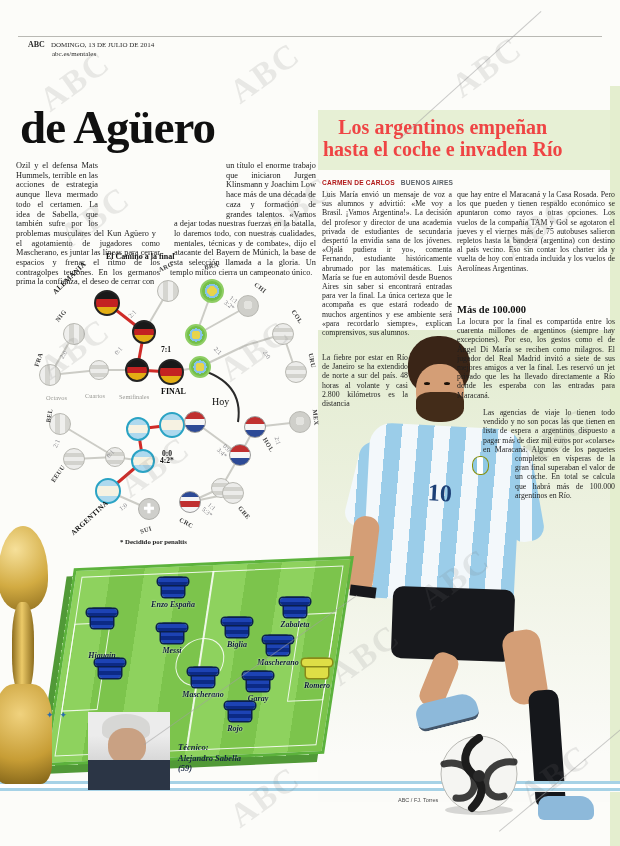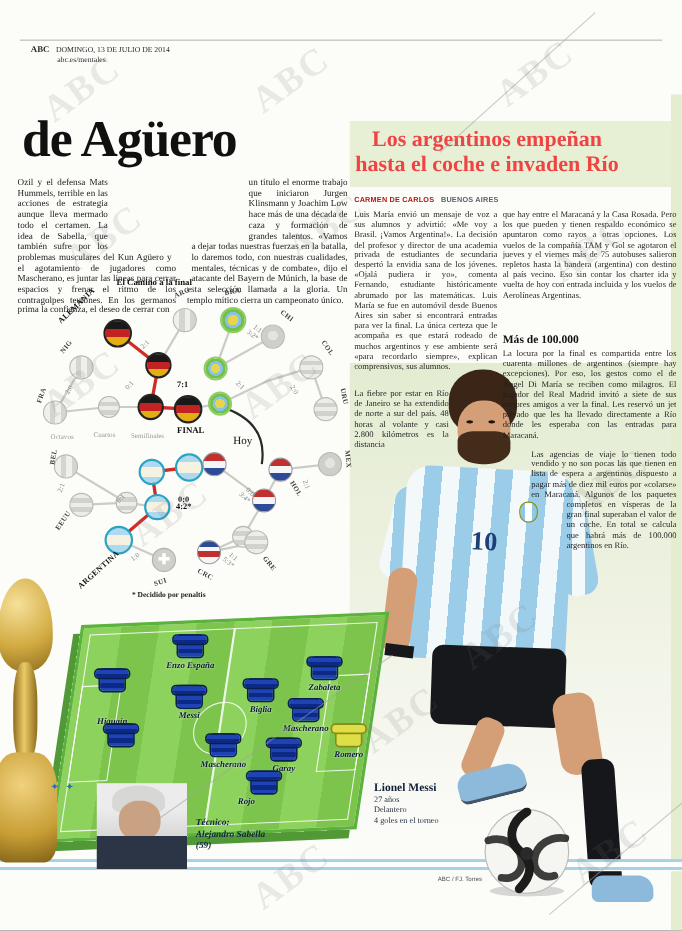--- a/index.html
+++ b/index.html
@@ -299,21 +299,21 @@
       <div class="pname" style="left: 278px; top: 658px;">Mascherano</div>
       <div class="jersey" style="left: 99px; top: 659px;"></div>
       <div class="pname" style="left: 110px; top: 681px; margin-top: 36px;">Lavezzi</div>
       <div class="jersey" style="left: 192px; top: 668px;"></div>
       <div class="pname" style="left: 203px; top: 690px;">Mascherano</div>
       <div class="jersey" style="left: 247px; top: 672px;"></div>
       <div class="pname" style="left: 258px; top: 694px;">Garay</div>
       <div class="jersey gk" style="left: 306px; top: 659px;"></div>
       <div class="pname" style="left: 317px; top: 681px;">Romero</div>
       <div class="jersey" style="left: 229px; top: 702px;"></div>
-      <div class="pname" style="left: 224px; top: 724px;">Rojo</div>
+      <div class="pname" style="left: 235px; top: 724px;">Rojo</div>
     </div>
 
   <div class="crest-stars">✦✦</div>
   <div class="sabella">
     <div class="sab-hair"></div>
     <div class="sab-face"></div>
     <div class="sab-suit"></div>
   </div>
   <div class="coach-txt">
     <div>Técnico:</div>
@@ -334,26 +334,20 @@
     <div class="m-num">10</div>
     <div class="m-forearmR skin"></div>
     <div class="m-wrist"></div>
     <div class="m-shorts"></div>
     <div class="m-thighL skin"></div>
     <div class="m-sockL"></div>
     <div class="m-bootL"></div>
     <div class="m-shinR skin"></div>
     <div class="m-bootR"></div>
   </div>
-  <div class="m-caption">
-    <div class="nm">Lionel Messi</div>
-    <div class="ln">27 años</div>
-    <div class="ln">Delantero</div>
-    <div class="ln">4 goles en el torneo</div>
-  </div>
 
   <svg id="ball" width="82" height="82" viewBox="0 0 82 82">
     <ellipse cx="41" cy="76" rx="34" ry="5" fill="rgba(0,0,0,.15)"></ellipse>
     <circle cx="41" cy="40" r="38" fill="#f5f5f2" stroke="#b9b9b4" stroke-width="1"></circle>
     <path d="M41 4 C25 14 23 30 35 40 C47 50 46 62 34 74" fill="none" stroke="#1c1c1c" stroke-width="8" stroke-linecap="round"></path>
     <path d="M6 30 C20 26 34 34 36 46 C38 58 30 66 18 64" fill="none" stroke="#1c1c1c" stroke-width="7" stroke-linecap="round" opacity=".85"></path>
     <path d="M76 28 C62 26 50 34 48 46 C46 56 54 66 66 62" fill="none" stroke="#1c1c1c" stroke-width="7" stroke-linecap="round" opacity=".85"></path>
     <circle cx="41" cy="42" r="6" fill="#2a2a2a"></circle>
   </svg>
 

